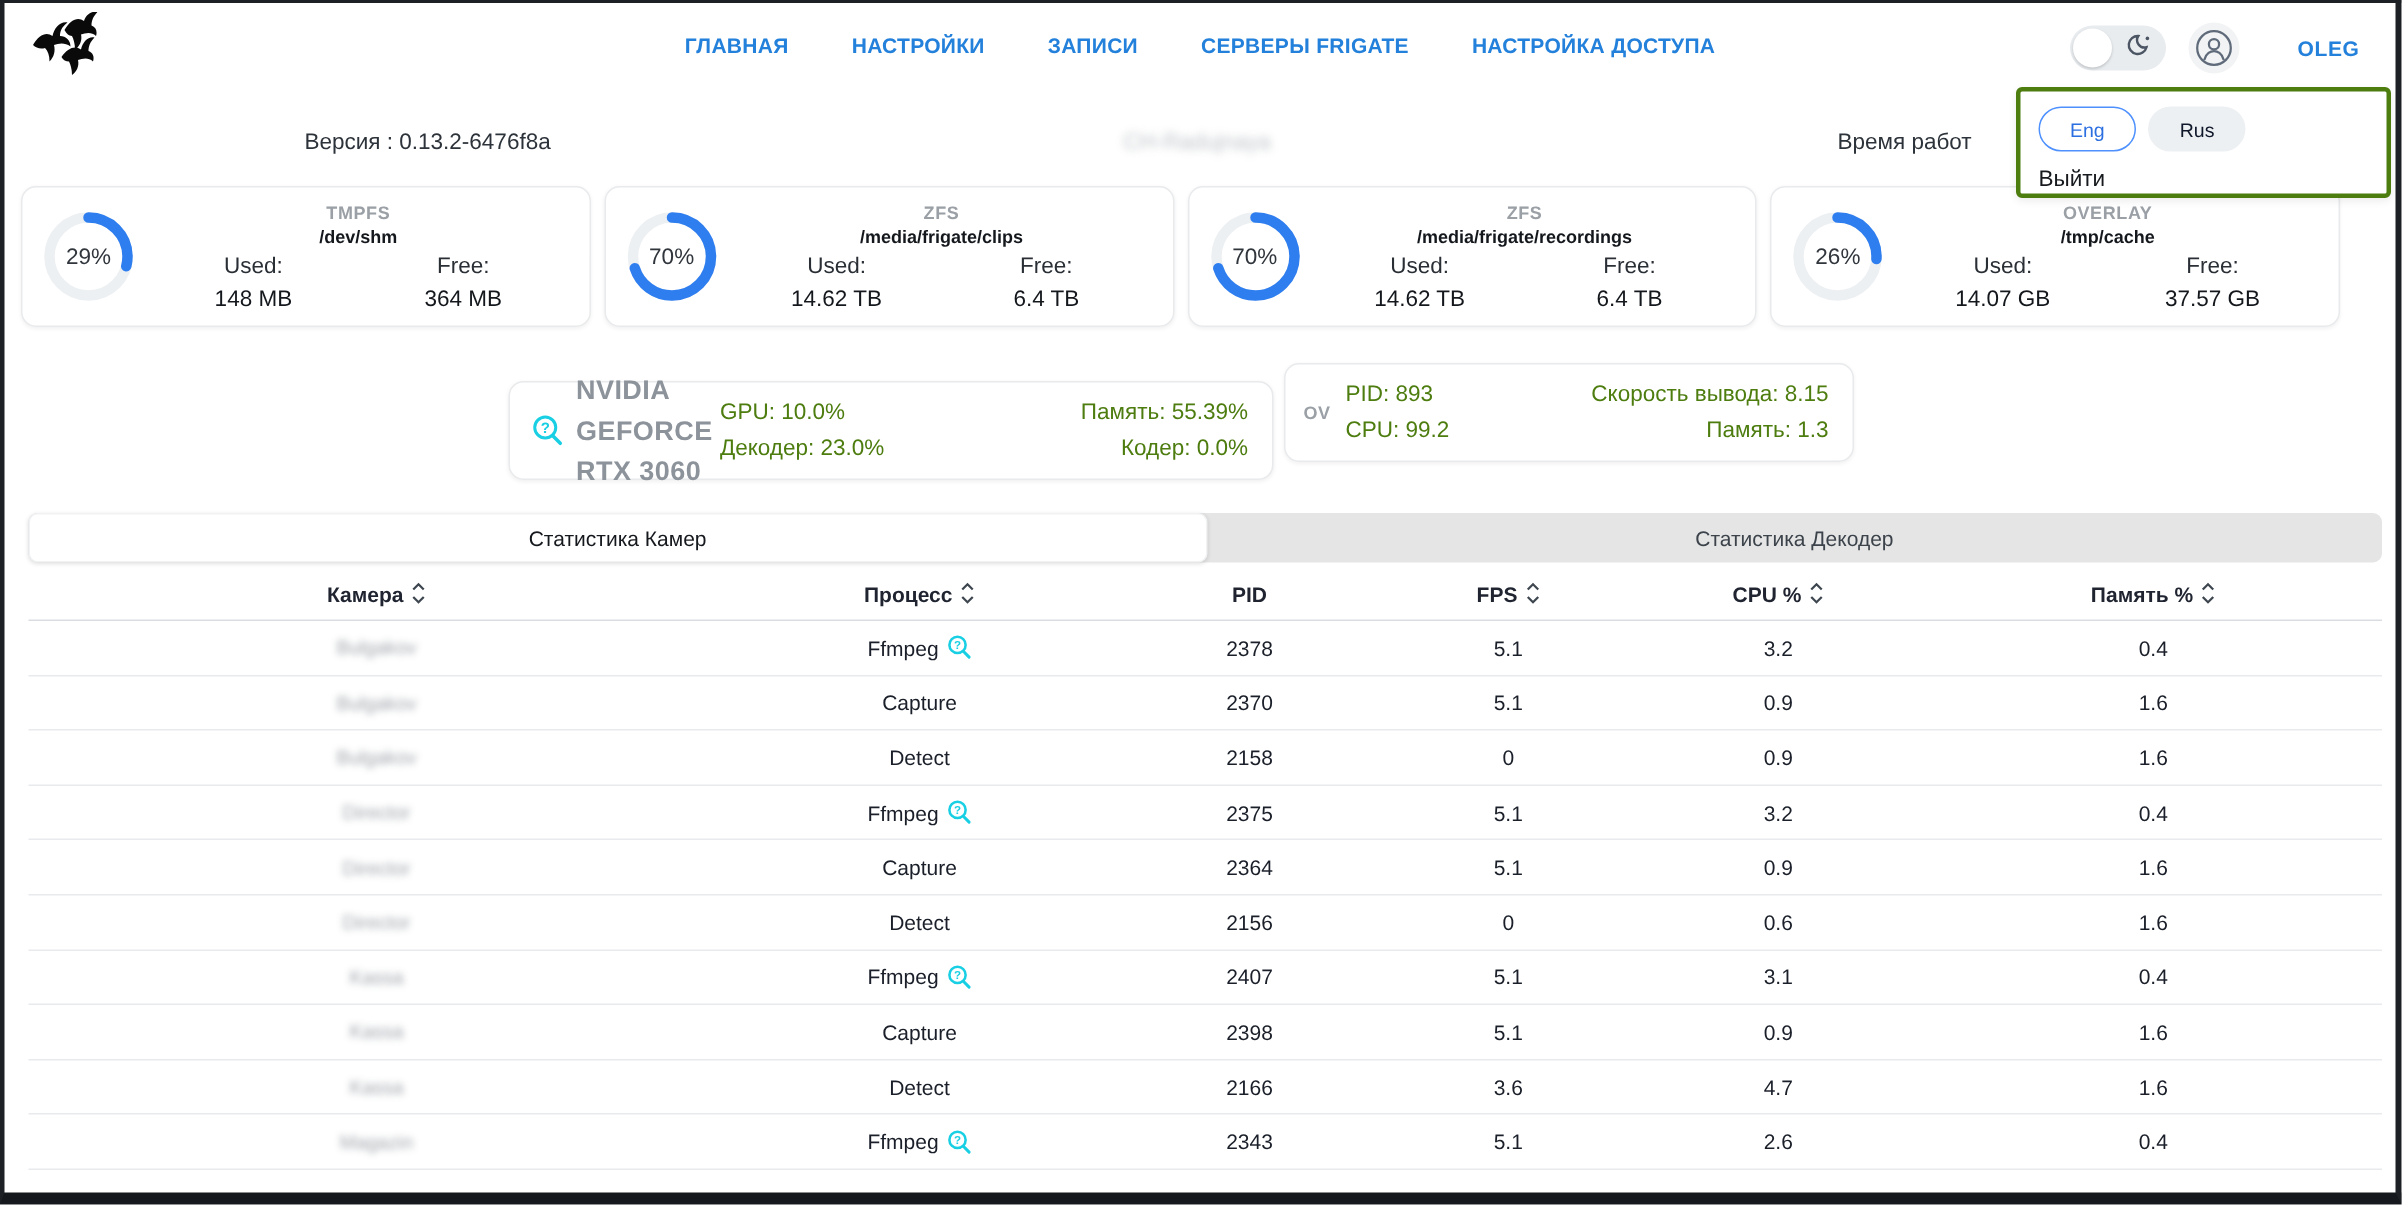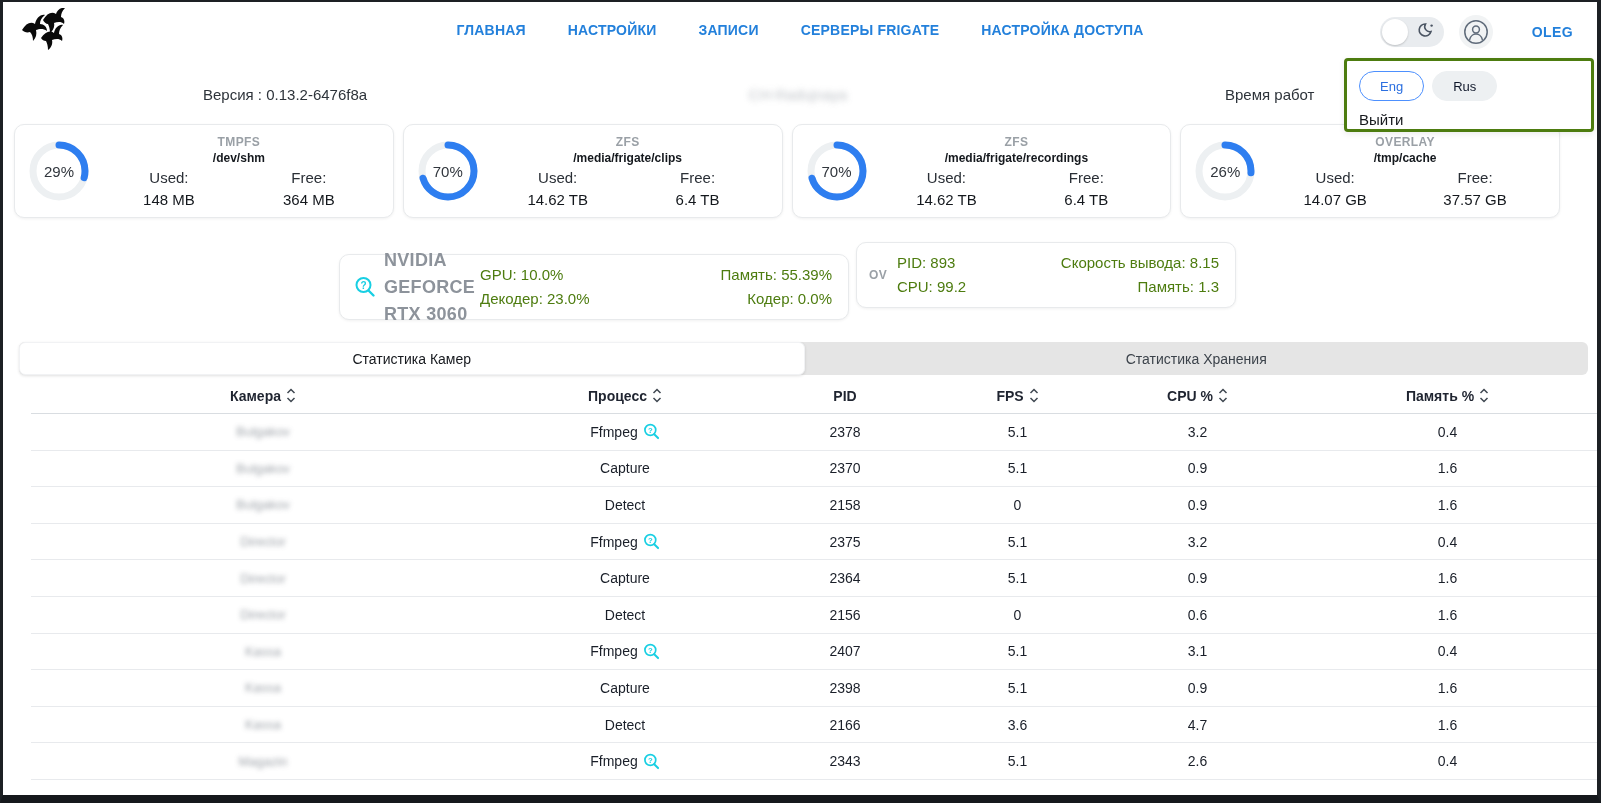--- a/index.html
+++ b/index.html
@@ -57,21 +57,21 @@
   .ov-name { font-size:12px; font-weight:bold; color:#9aa0a6; letter-spacing:.3px; margin-right:10px; }
   .stat-col { font-size:15px; color:#4d7c0f; line-height:24px; }
   .stat-col.left { flex:1; }
   .stat-col.right { text-align:right; }
   
   .tabbar { position:absolute; left:16px; top:340px; width:1569px; height:33px; background:#e5e5e5; border-radius:6px; display:flex; }
   .tab { flex:1; display:flex; align-items:center; justify-content:center; font-size:14px; cursor:pointer; }
   .tab.active { background:#ffffff; border:1px solid #f1f2f4; border-radius:6px; box-shadow:0 1px 3px rgba(0,0,0,.12); color:#15181d; }
   .tab.inactive { color:#3c434b; }
   
-  .table { position:absolute; left:28px; top:376px; width:1569px; }
+  .table { position:absolute; left:16px; top:376px; width:1569px; }
   .thead, .trow { display:grid; grid-template-columns:464px 260px 180px 165px 195px 1fr; align-items:center; }
   .thead { height:36px; border-bottom:1px solid #d9dde1; }
   .th { display:flex; align-items:center; justify-content:center; gap:5px; font-size:14px; font-weight:bold; color:#1f2430; }
   .th.sortable { cursor:pointer; }
   .trow { height:36.6px; border-bottom:1px solid #e8eaed; }
   .td { text-align:center; font-size:14px; color:#1a1f29; }
   .td.camera { color:#878d95; font-size:13px; filter:blur(2.6px); opacity:.8; }
   .td.process { display:flex; align-items:center; justify-content:center; gap:5px; }
   .log-icon { display:none; cursor:pointer; }
   .log-icon.show { display:inline-flex; }
@@ -253,21 +253,21 @@
       <div>CPU: 99.2</div>
     </div>
     <div class="stat-col right">
       <div>Скорость вывода: 8.15</div>
       <div>Память: 1.3</div>
     </div>
   </div>
 
   <div class="tabbar">
     <div class="tab active">Статистика Камер</div>
-    <div class="tab inactive">Статистика Хранения</div>
+    <div class="tab inactive">Статистика Декодер</div>
   </div>
 
   <div class="table">
     <div class="thead">
       <div class="th sortable">
         <span>Камера</span>
         <svg class="sort-icon" width="10" height="15" viewBox="0 0 10 15">
             <path d="M1.5 5 L5 1.5 L8.5 5" fill="none" stroke="#3f4750" stroke-width="1.5"></path>
             <path d="M1.5 10 L5 13.5 L8.5 10" fill="none" stroke="#3f4750" stroke-width="1.5"></path>
           </svg>

